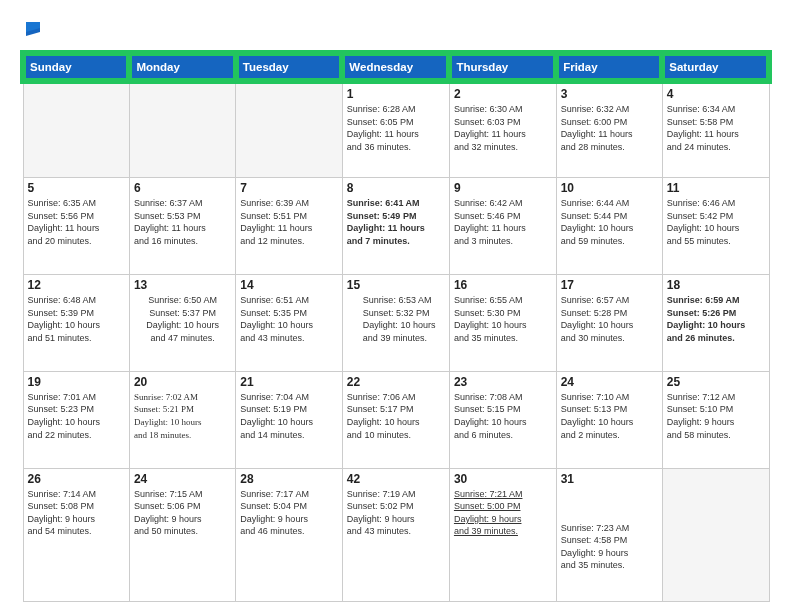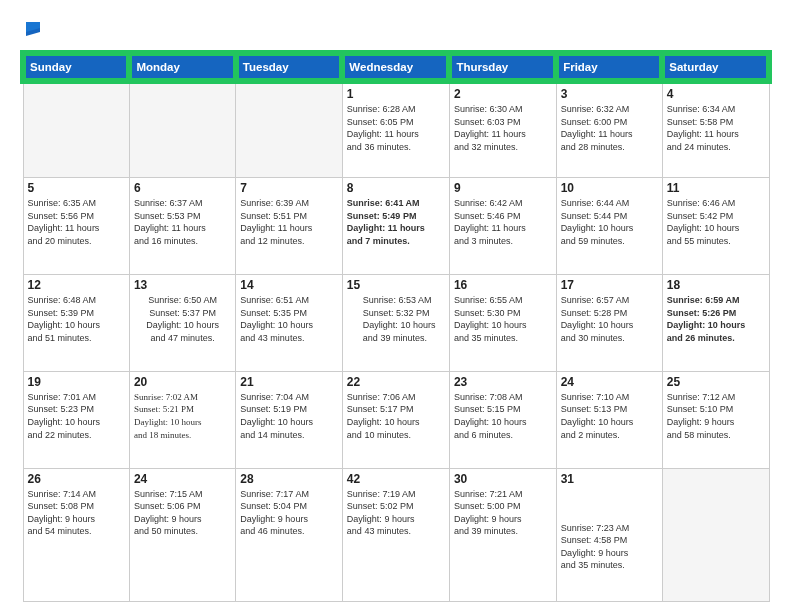--- a/index.html
+++ b/index.html
@@ -341,21 +341,21 @@
           </td>
           <td>
             <span class="day-number">42</span>
             <div class="day-info" style="white-space: pre-line;">Sunrise: 7:19 AM
 Sunset: 5:02 PM
 Daylight: 9 hours
 and 43 minutes.</div>
           </td>
           <td>
             <span class="day-number">30</span>
-            <div class="day-info" style="white-space: pre-line;">Sunrise: 7:21 AM
+            <div class="day-info" style="white-space: pre-line; text-decoration: underline;">Sunrise: 7:21 AM
 Sunset: 5:00 PM
 Daylight: 9 hours
 and 39 minutes.</div>
           </td>
           <td>
             <span class="day-number">31</span>
             <div class="day-info" style="white-space: pre-line; margin-top: 36px;">Sunrise: 7:23 AM
 Sunset: 4:58 PM
 Daylight: 9 hours
 and 35 minutes.</div>

